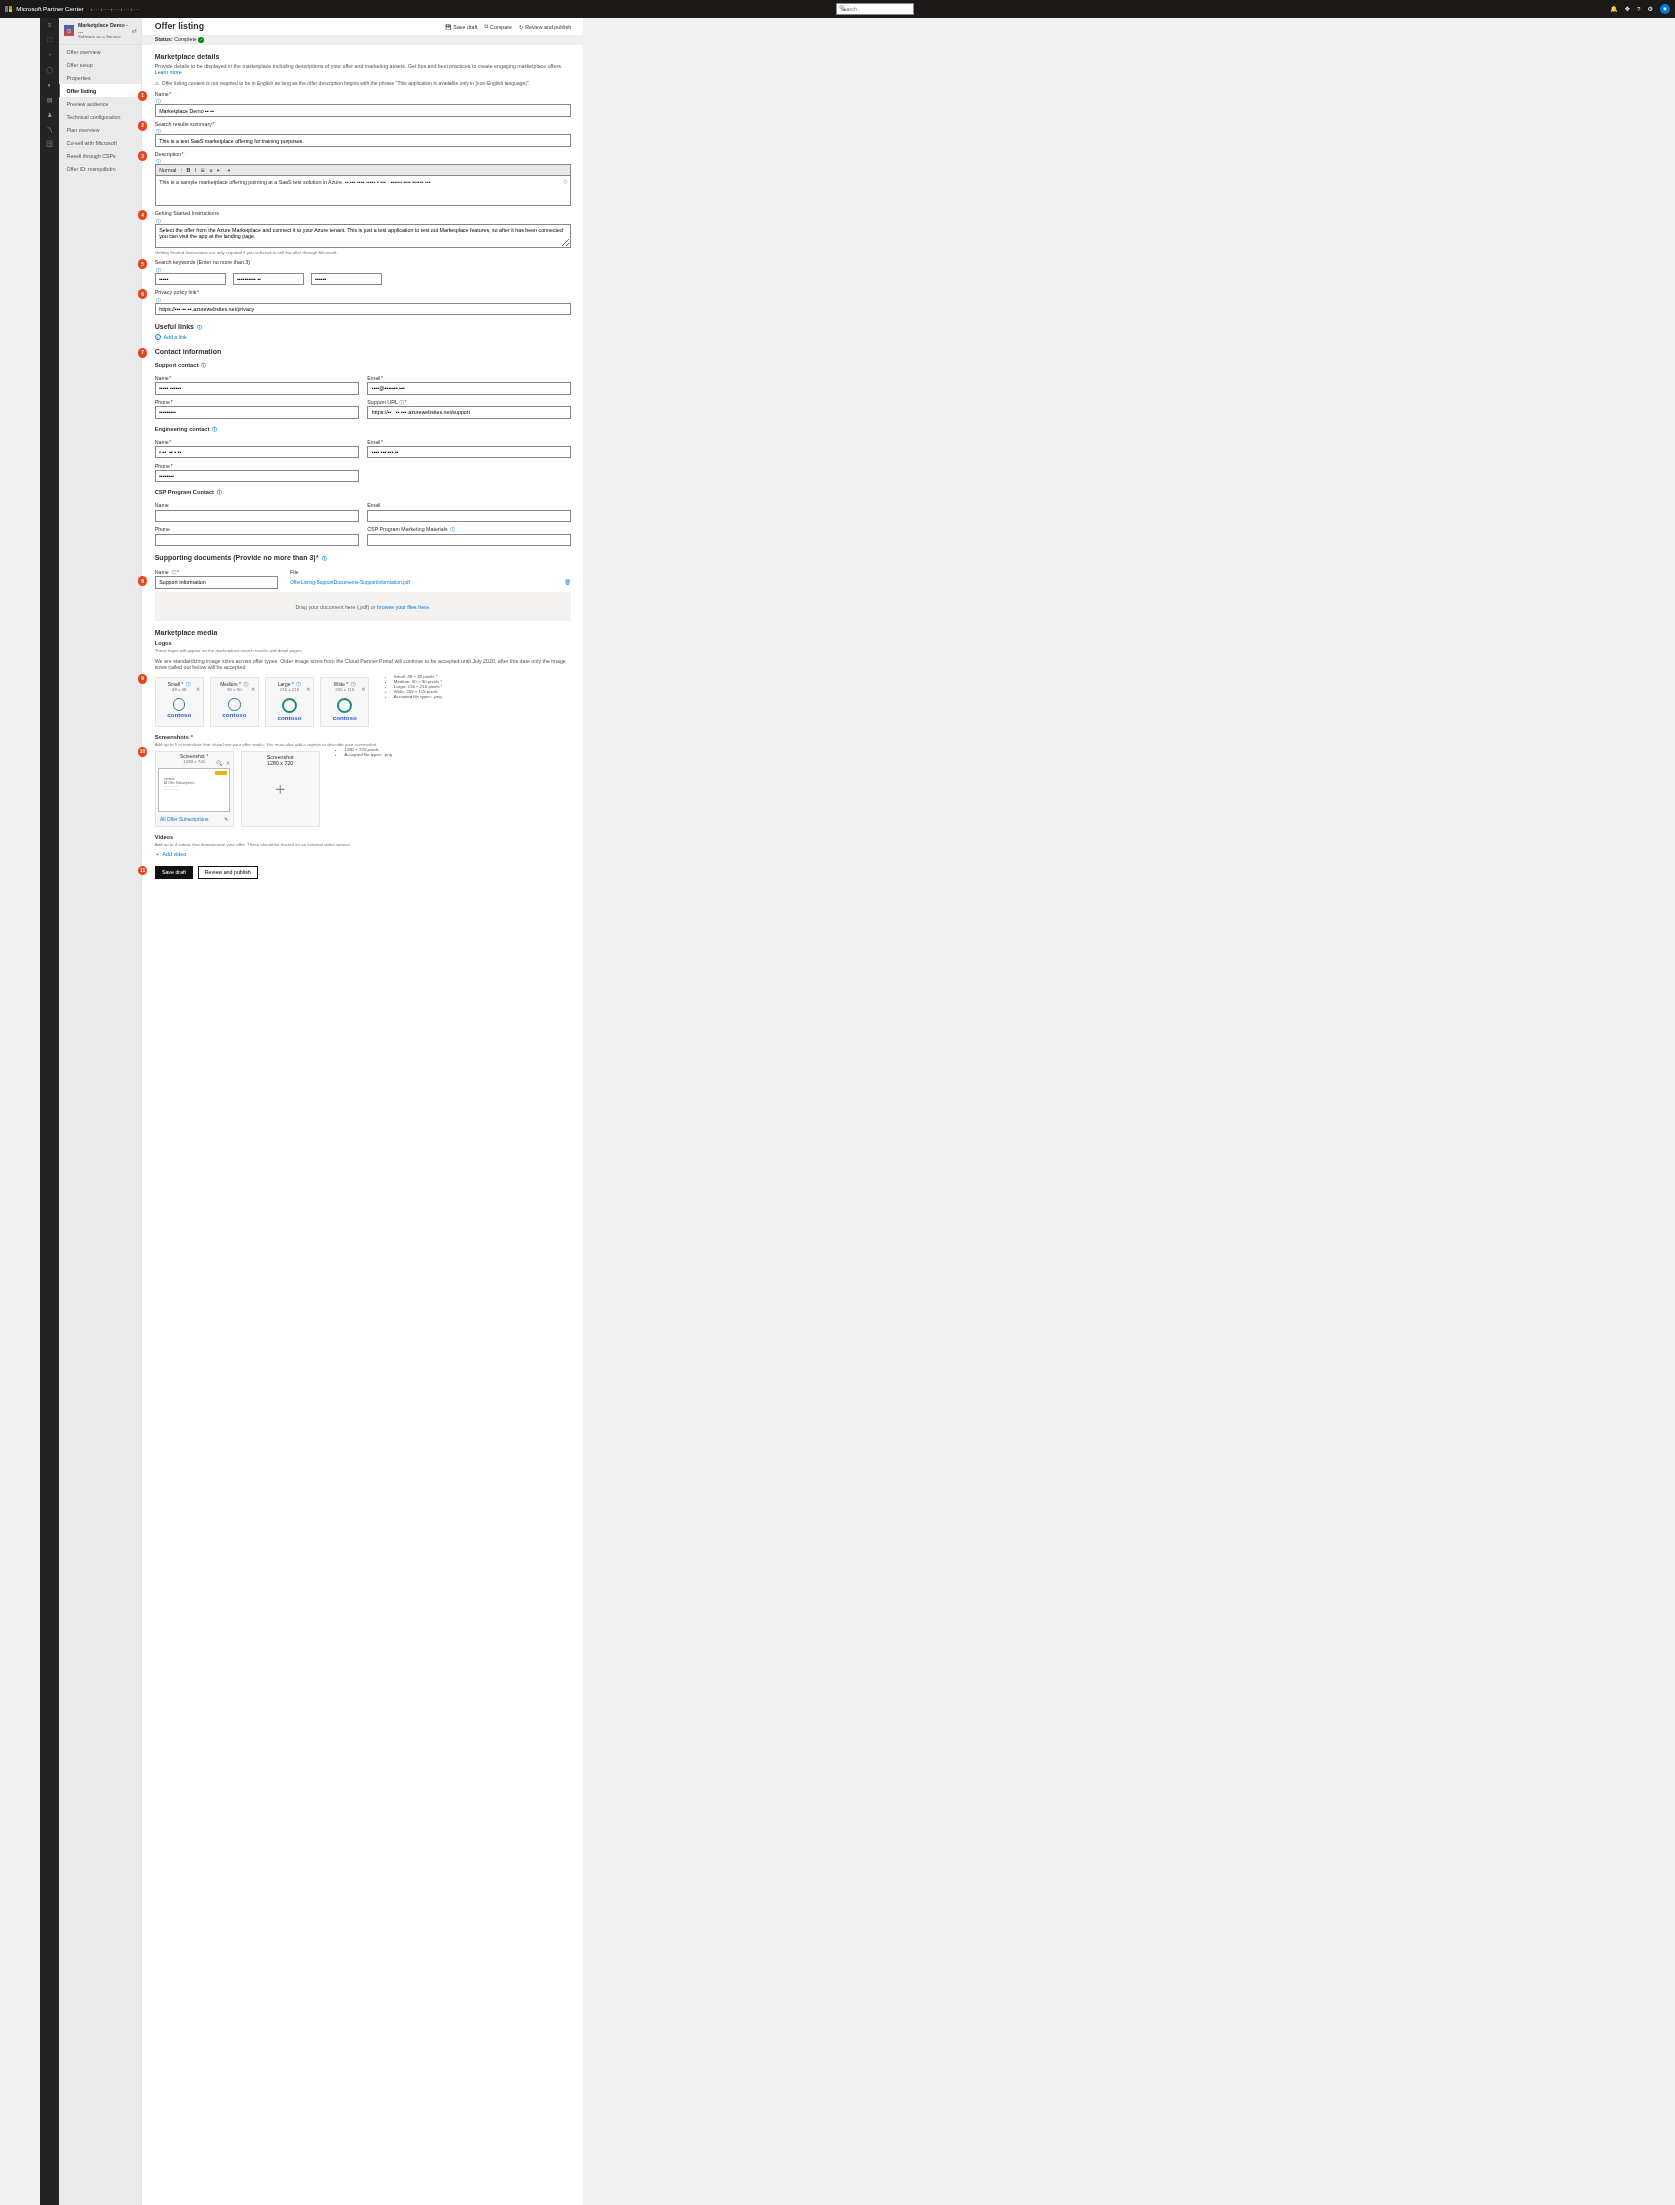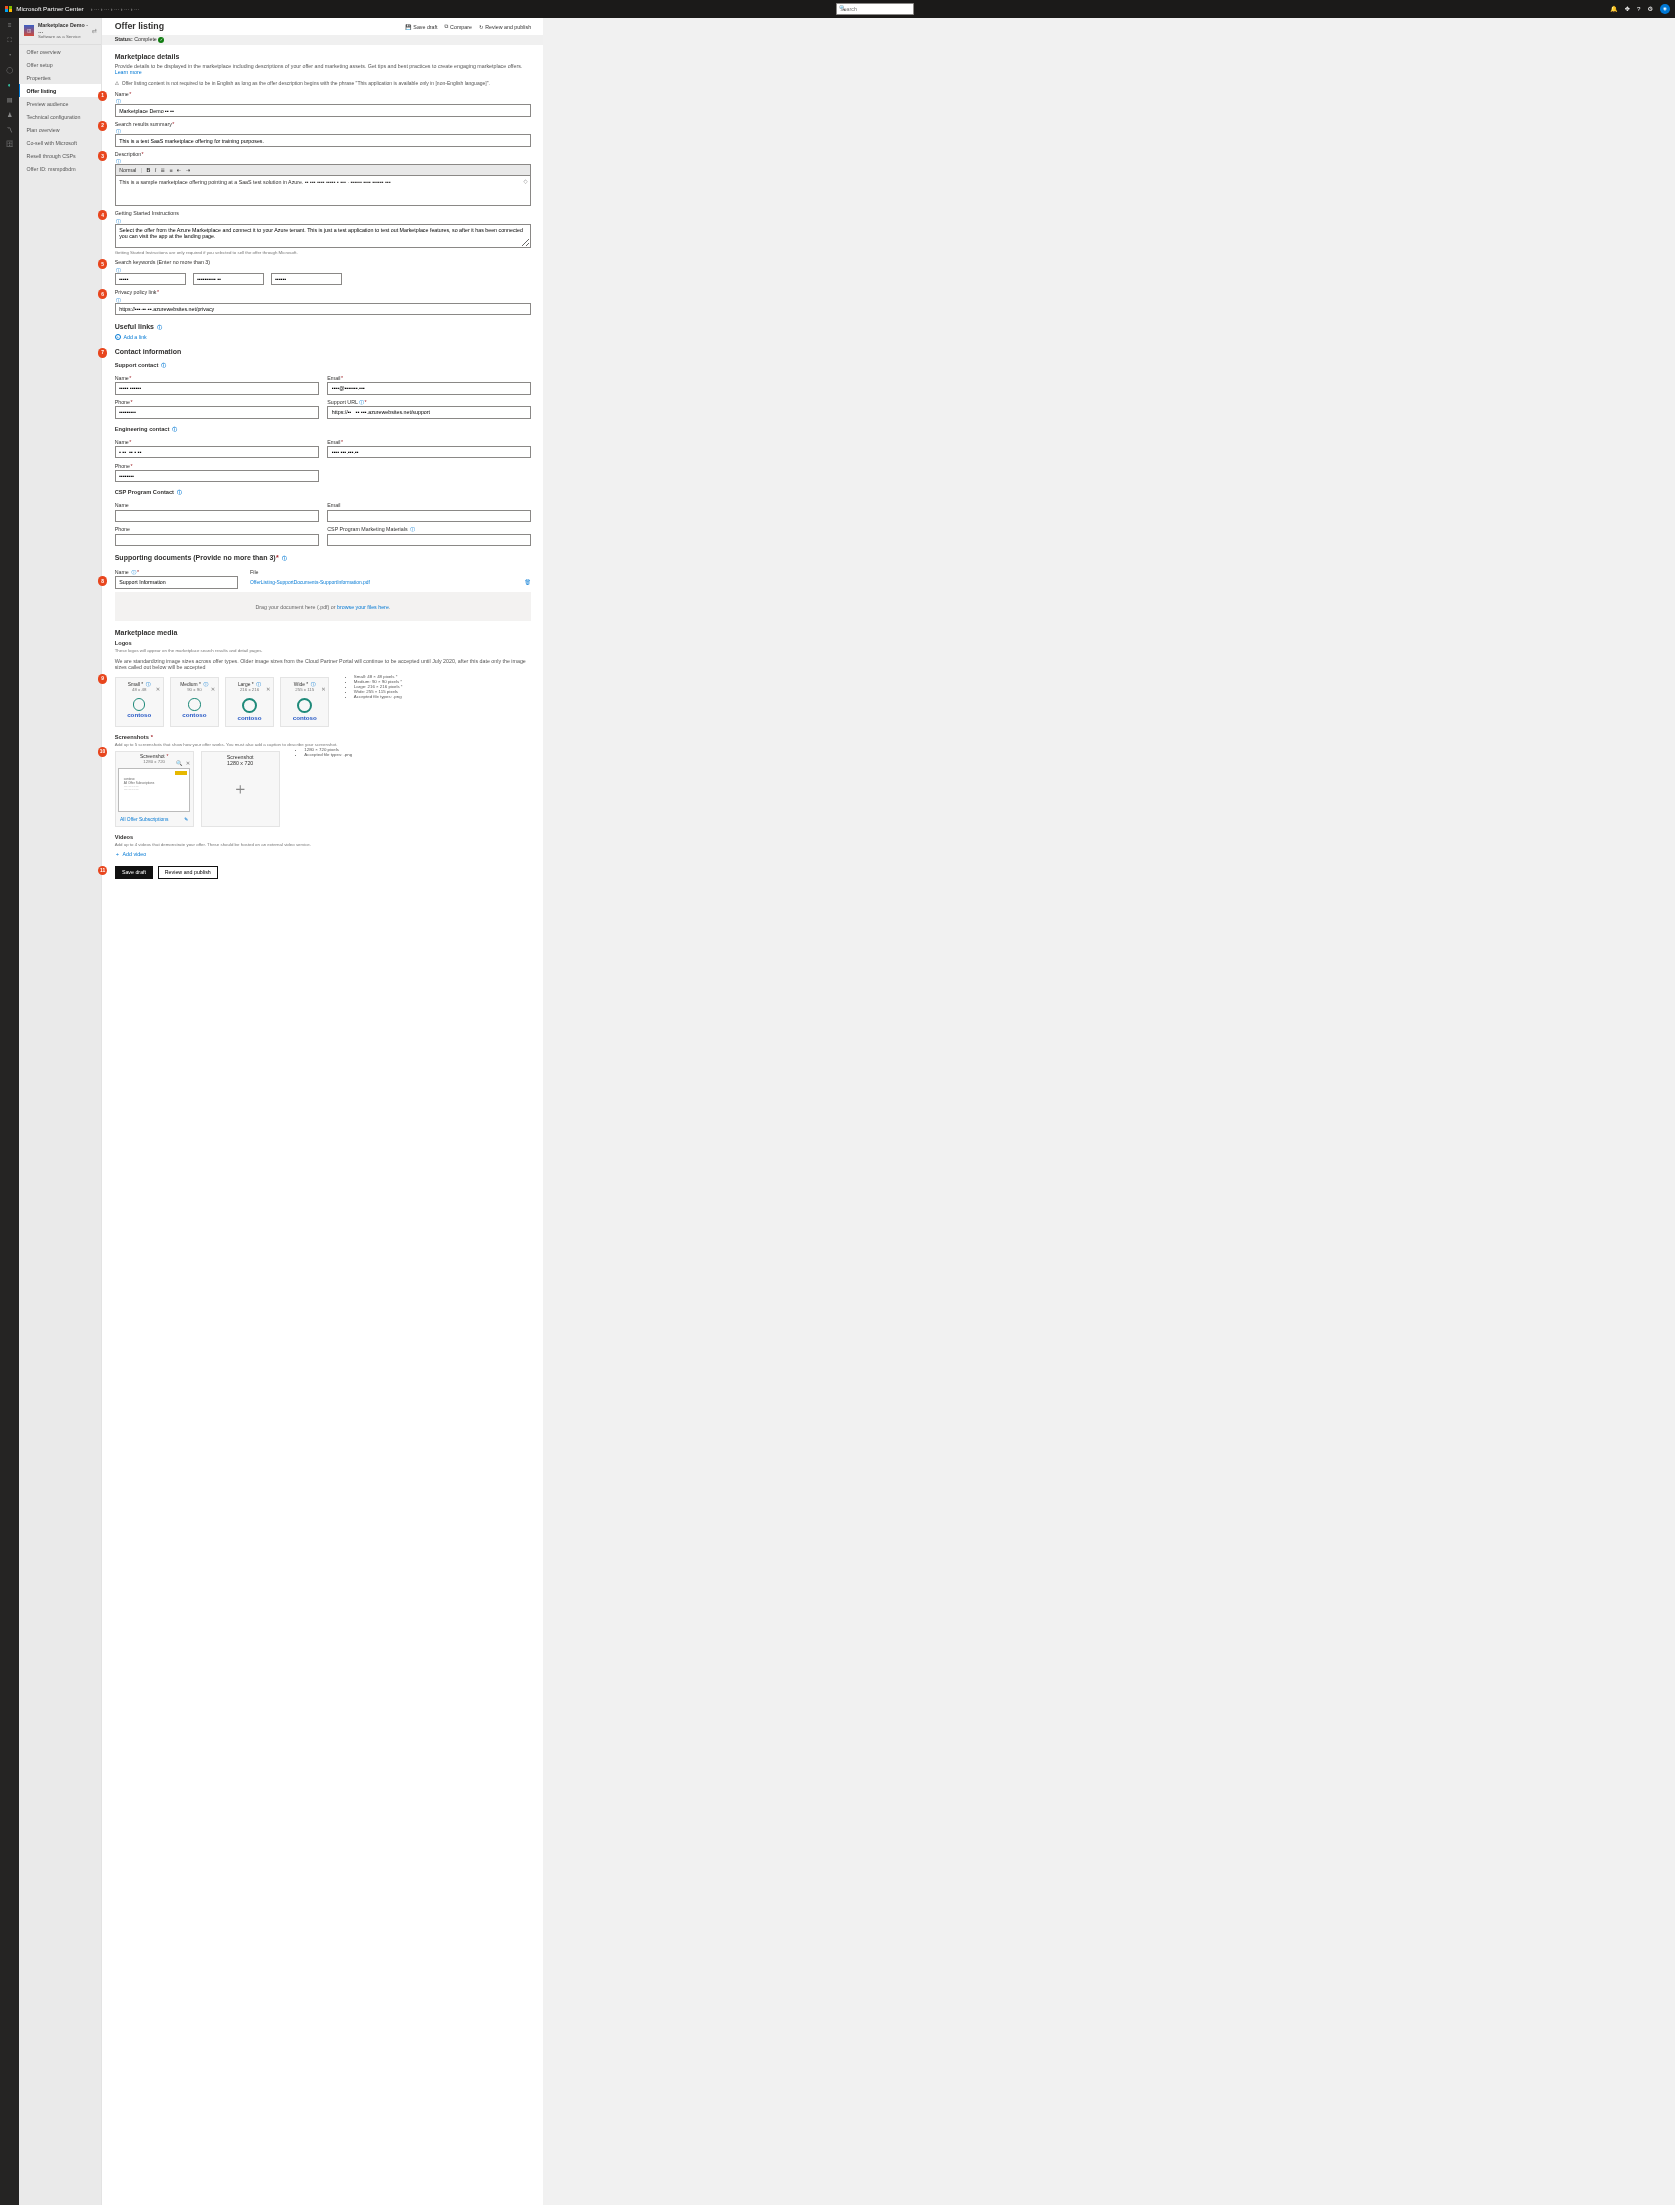--- a/index.html
+++ b/index.html
@@ -10,21 +10,21 @@
 .ms-logo span:nth-child(1){background:#f25022}.ms-logo span:nth-child(2){background:#7fba00}.ms-logo span:nth-child(3){background:#00a4ef}.ms-logo span:nth-child(4){background:#ffb900}
 .brand { font-size: 6.2px; }
 .crumb { opacity: .6; margin-left: 2.6px; }
 .searchwrap { flex: 1; display: flex; justify-content: center; }
 .searchbox { background: #000; border: none; color: #fff; width: 115px; height: 12.3px; padding: 0 12.3px; border-radius: 0.9px; }
 .searchwrap-inner{position:relative}
 .search-icon{position:absolute;left:3.5px;top:2.6px;color:#999;font-size:5.7px}
 .top-icons { display: flex; gap: 7px; align-items: center; font-size: 6.2px; }
 .avatar { background: #0078d4; width: 9.7px; height: 9.7px; border-radius: 50%; display: flex; align-items: center; justify-content: center; font-size: 4.4px; }
 
-.layout { display: flex; }
+.layout { display: flex; padding-left: 40px; }
 .iconrail { width: 19.4px; background: #252423; min-height: calc(100vh - 17.6px); padding-top:2.6px; display:flex; flex-direction:column; align-items:center; gap:6.2px; color:#888;}
 .iconrail .railitem{width:8.8px;height:8.8px;display:flex;align-items:center;justify-content:center;font-size:6.2px;color:#888}
 .iconrail .railitem.active{color:#3af0c8}
 
 .navpanel { width: 83px; background: #eaeaea; border-right: 0.4px solid #e3e3e3; font-size: 5.3px;}
 .navhead { display:flex;align-items:center;gap:3.5px;padding:4.4px 4.4px 5.3px 4.4px;border-bottom:0.4px solid #ddd;}
 .offer-badge{width:10.6px;height:10.6px;background:linear-gradient(#3b5fc4,#d34a3a);display:flex;align-items:center;justify-content:center;color:#fff;font-size:4.4px}
 .navhead .title{font-weight:600;font-size:5.3px}
 .navhead .sub{font-size:4.4px;color:#666}
 .navlist a{display:block;padding:3.5px 6.2px;color:#555;text-decoration:none;border-left:1.3px solid transparent}

